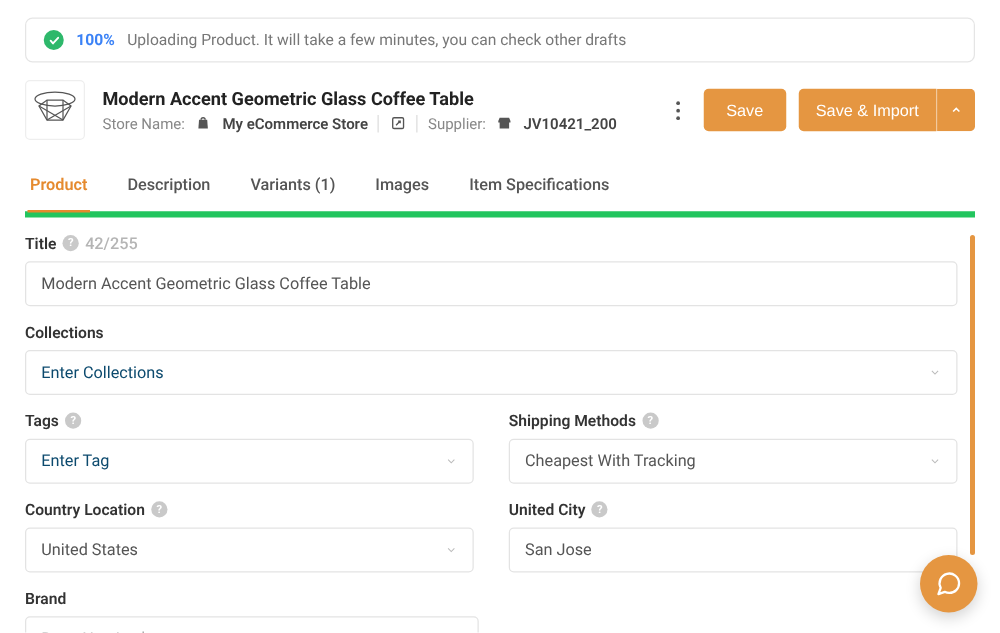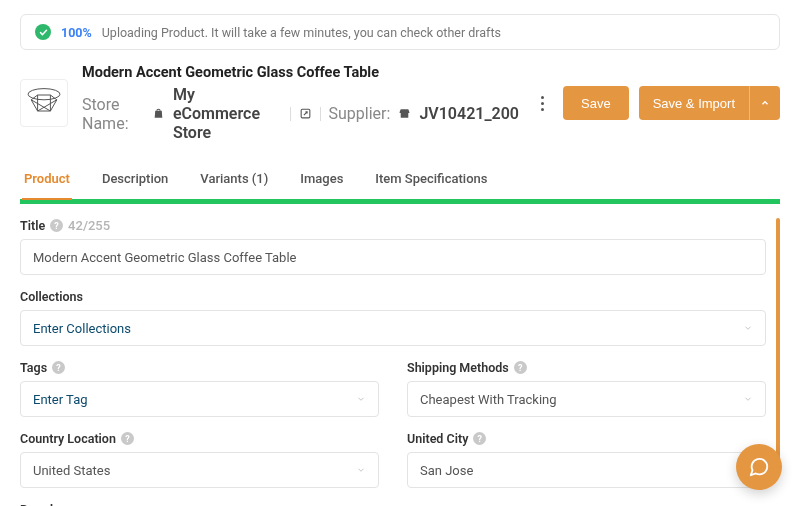--- a/index.html
+++ b/index.html
@@ -46,21 +46,21 @@
     width: 48px; height: 48px; border:1px solid #eee; border-radius:4px;
     display:flex; align-items:center; justify-content:center;
     flex-shrink:0;
   }
   .prod-thumb svg { width:40px; height:40px; }
   .prod-info { flex:1; min-width:0; }
   .prod-title { font-weight:700; font-size:14.5px; color:#222; }
   .prod-sub {
     margin-top:4px;
     display:flex; align-items:center; gap:8px;
-    font-size:16px; color:#888;
+    font-size:12px; color:#888;
   }
   .prod-sub .lbl { color:#888; }
   .prod-sub .val { color:#444; font-weight:600; }
   .vsep { width:1px; height:14px; background:#ddd; display:inline-block; }
   .mini-icon { width:14px; height:14px; display:inline-flex; align-items:center; justify-content:center; color:#555;}
   .mini-icon svg { width:13px; height:13px; }
 
   .header-actions { display:flex; align-items:center; gap:10px;justify-content:space-between; }
   .kebab { width:20px; display:flex; flex-direction:column; align-items:center; gap:3px; cursor:pointer; padding:4px;}
   .kebab span { width:3px; height:3px; background:#555; border-radius:50%; }
@@ -84,21 +84,21 @@
   .tab.active { color:#e58a2e; border-bottom-color:#e58a2e; font-weight:600;}
 
   
   .form-area-wrap { position:relative; margin-top:14px; }
   .scroll-indicator {
     position:absolute; right:0; top:0; height:256px; width:4px;
     background:#e59641; border-radius:3px;
   }
   .form-area { padding-right:14px; }
 
-  .field-label { font-size:12.5px; font-weight:600; color:#333; display:flex; align-items:center; gap:5px; margin-bottom:6px;}
+  .field-label { font-size:12.5px; font-weight:600; color:#333; display:flex; align-items:flex-start; gap:5px; margin-bottom:6px;}
   .help-badge {
     width:13px; height:13px; border-radius:50%; background:#c9c9c9; color:#fff;
     font-size:9px; font-weight:700; display:inline-flex; align-items:center; justify-content:center;
     flex-shrink:0;
   }
   .char-count { color:#b5b5b5; font-weight:500; font-size:13px;}
 
   .input, .select {
     width:100%; border:1px solid #e3e3e3; border-radius:4px; background:#fff;
     height:36px; padding:0 12px; font-size:13px; color:#555;

